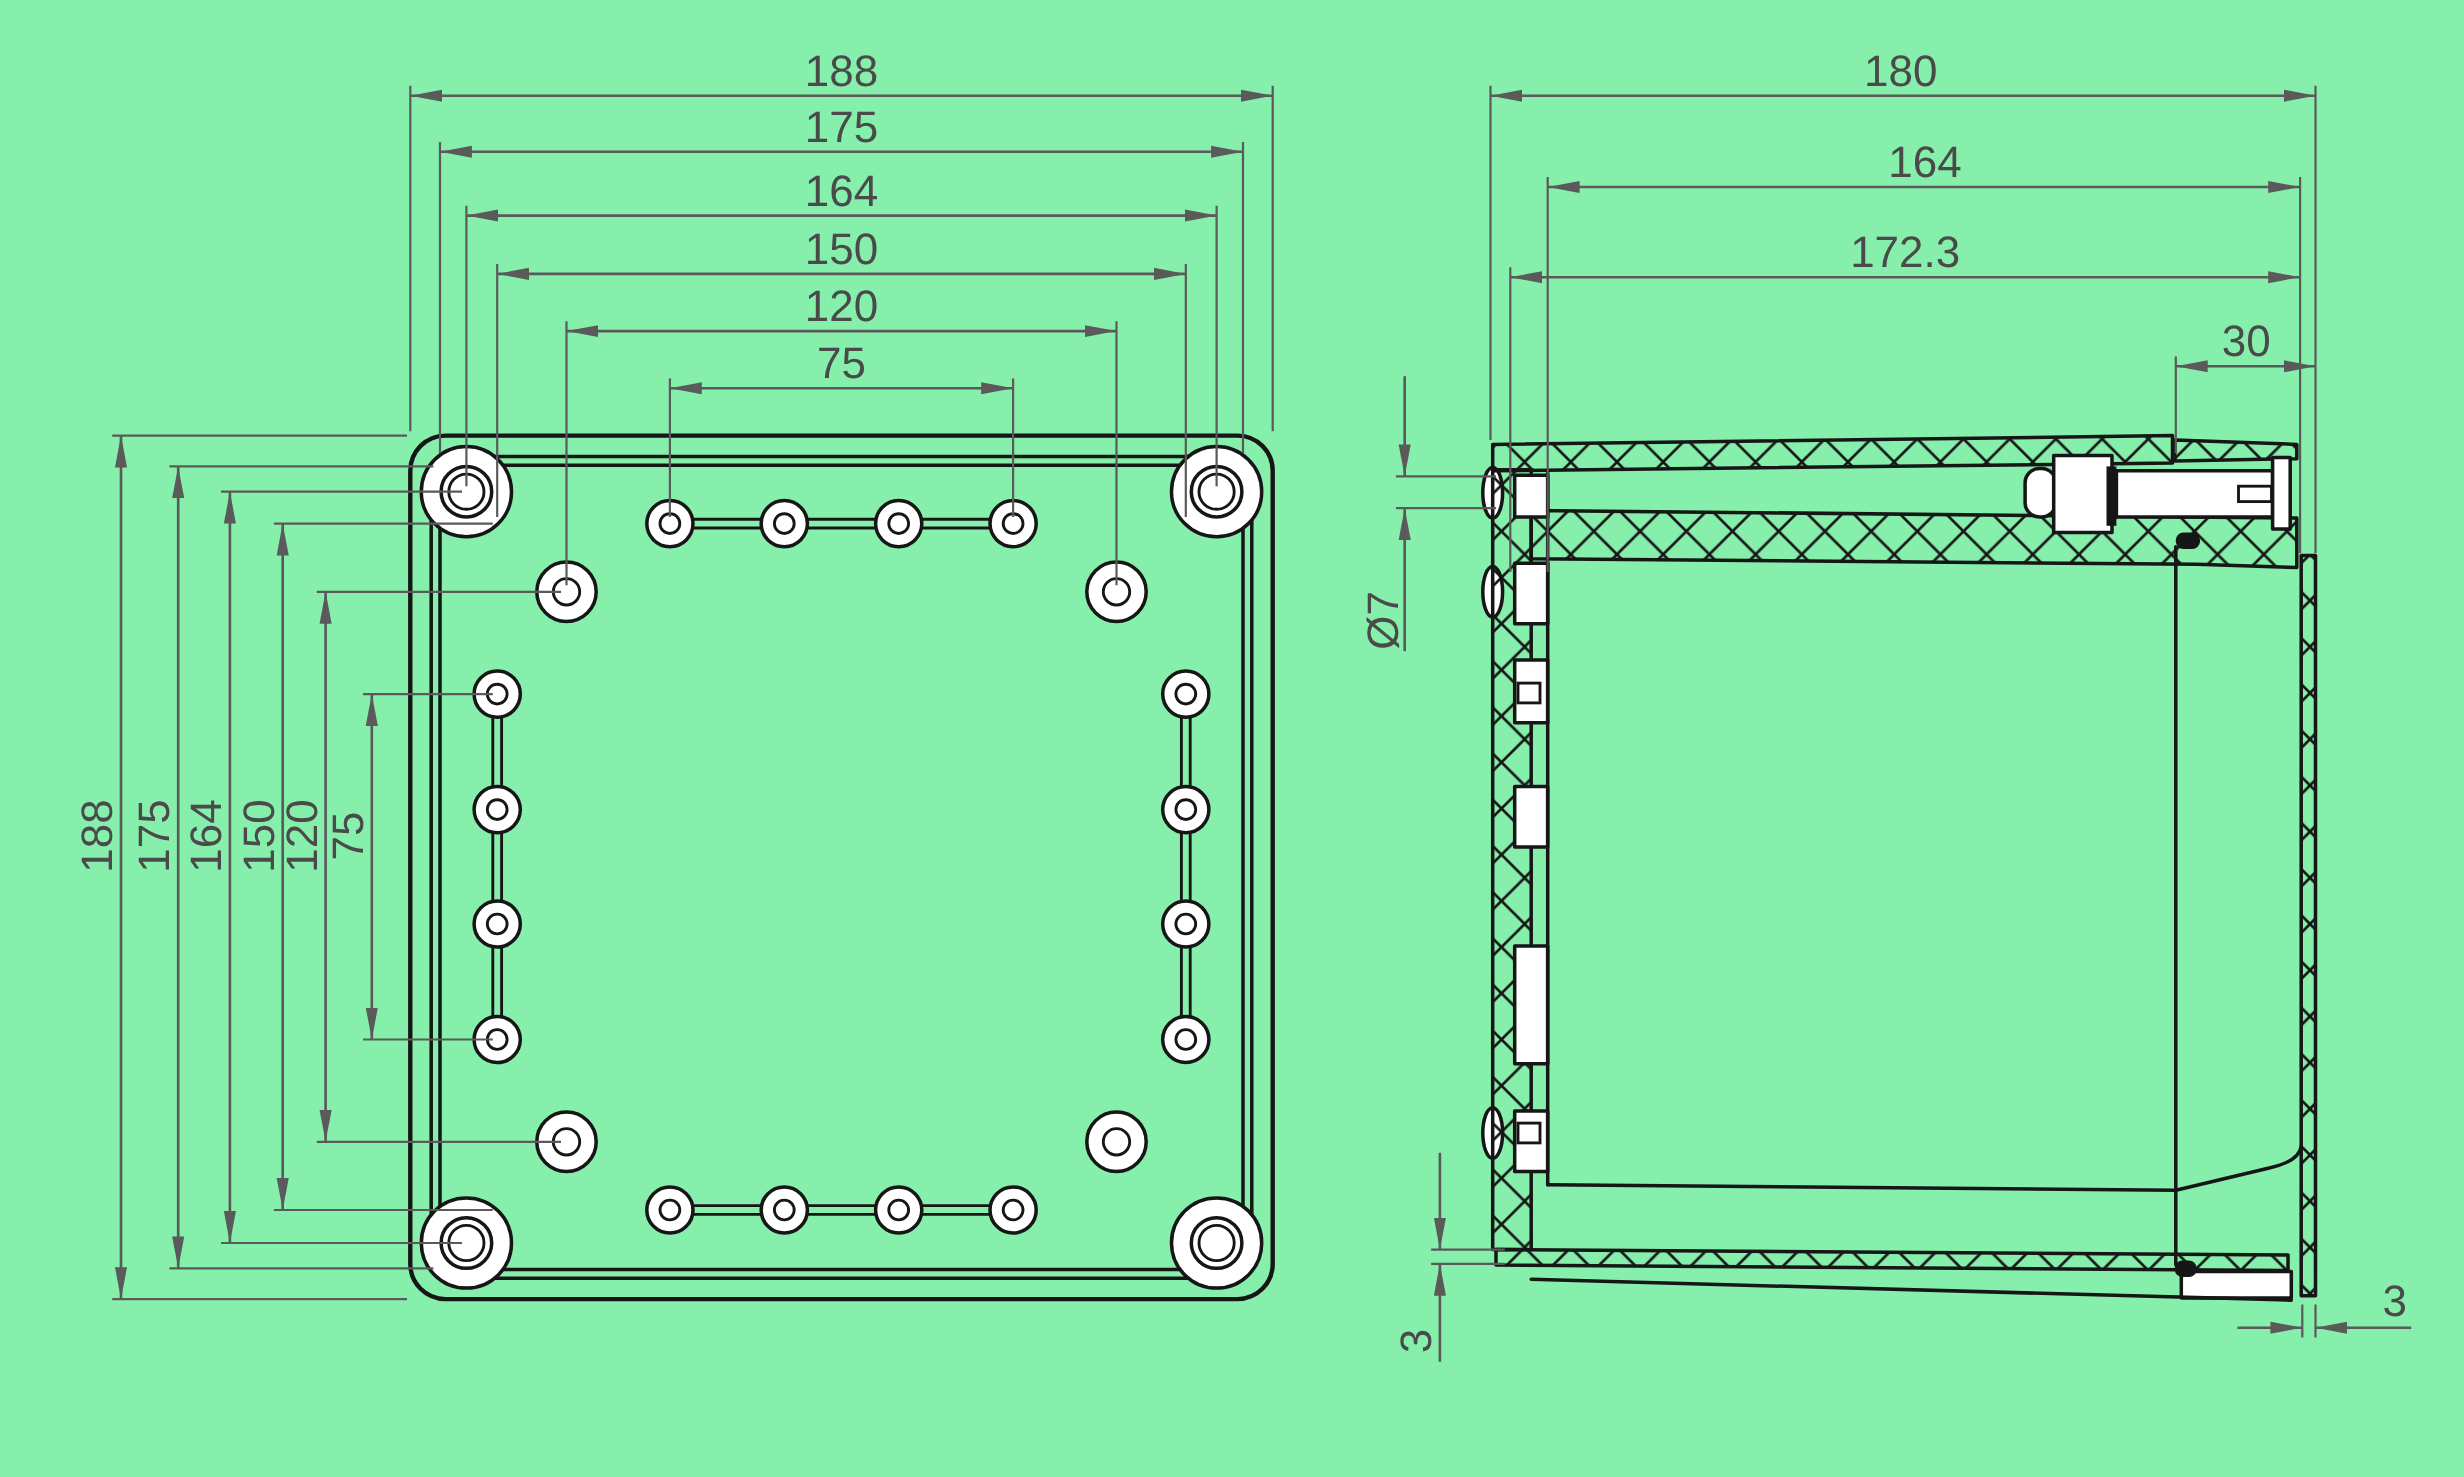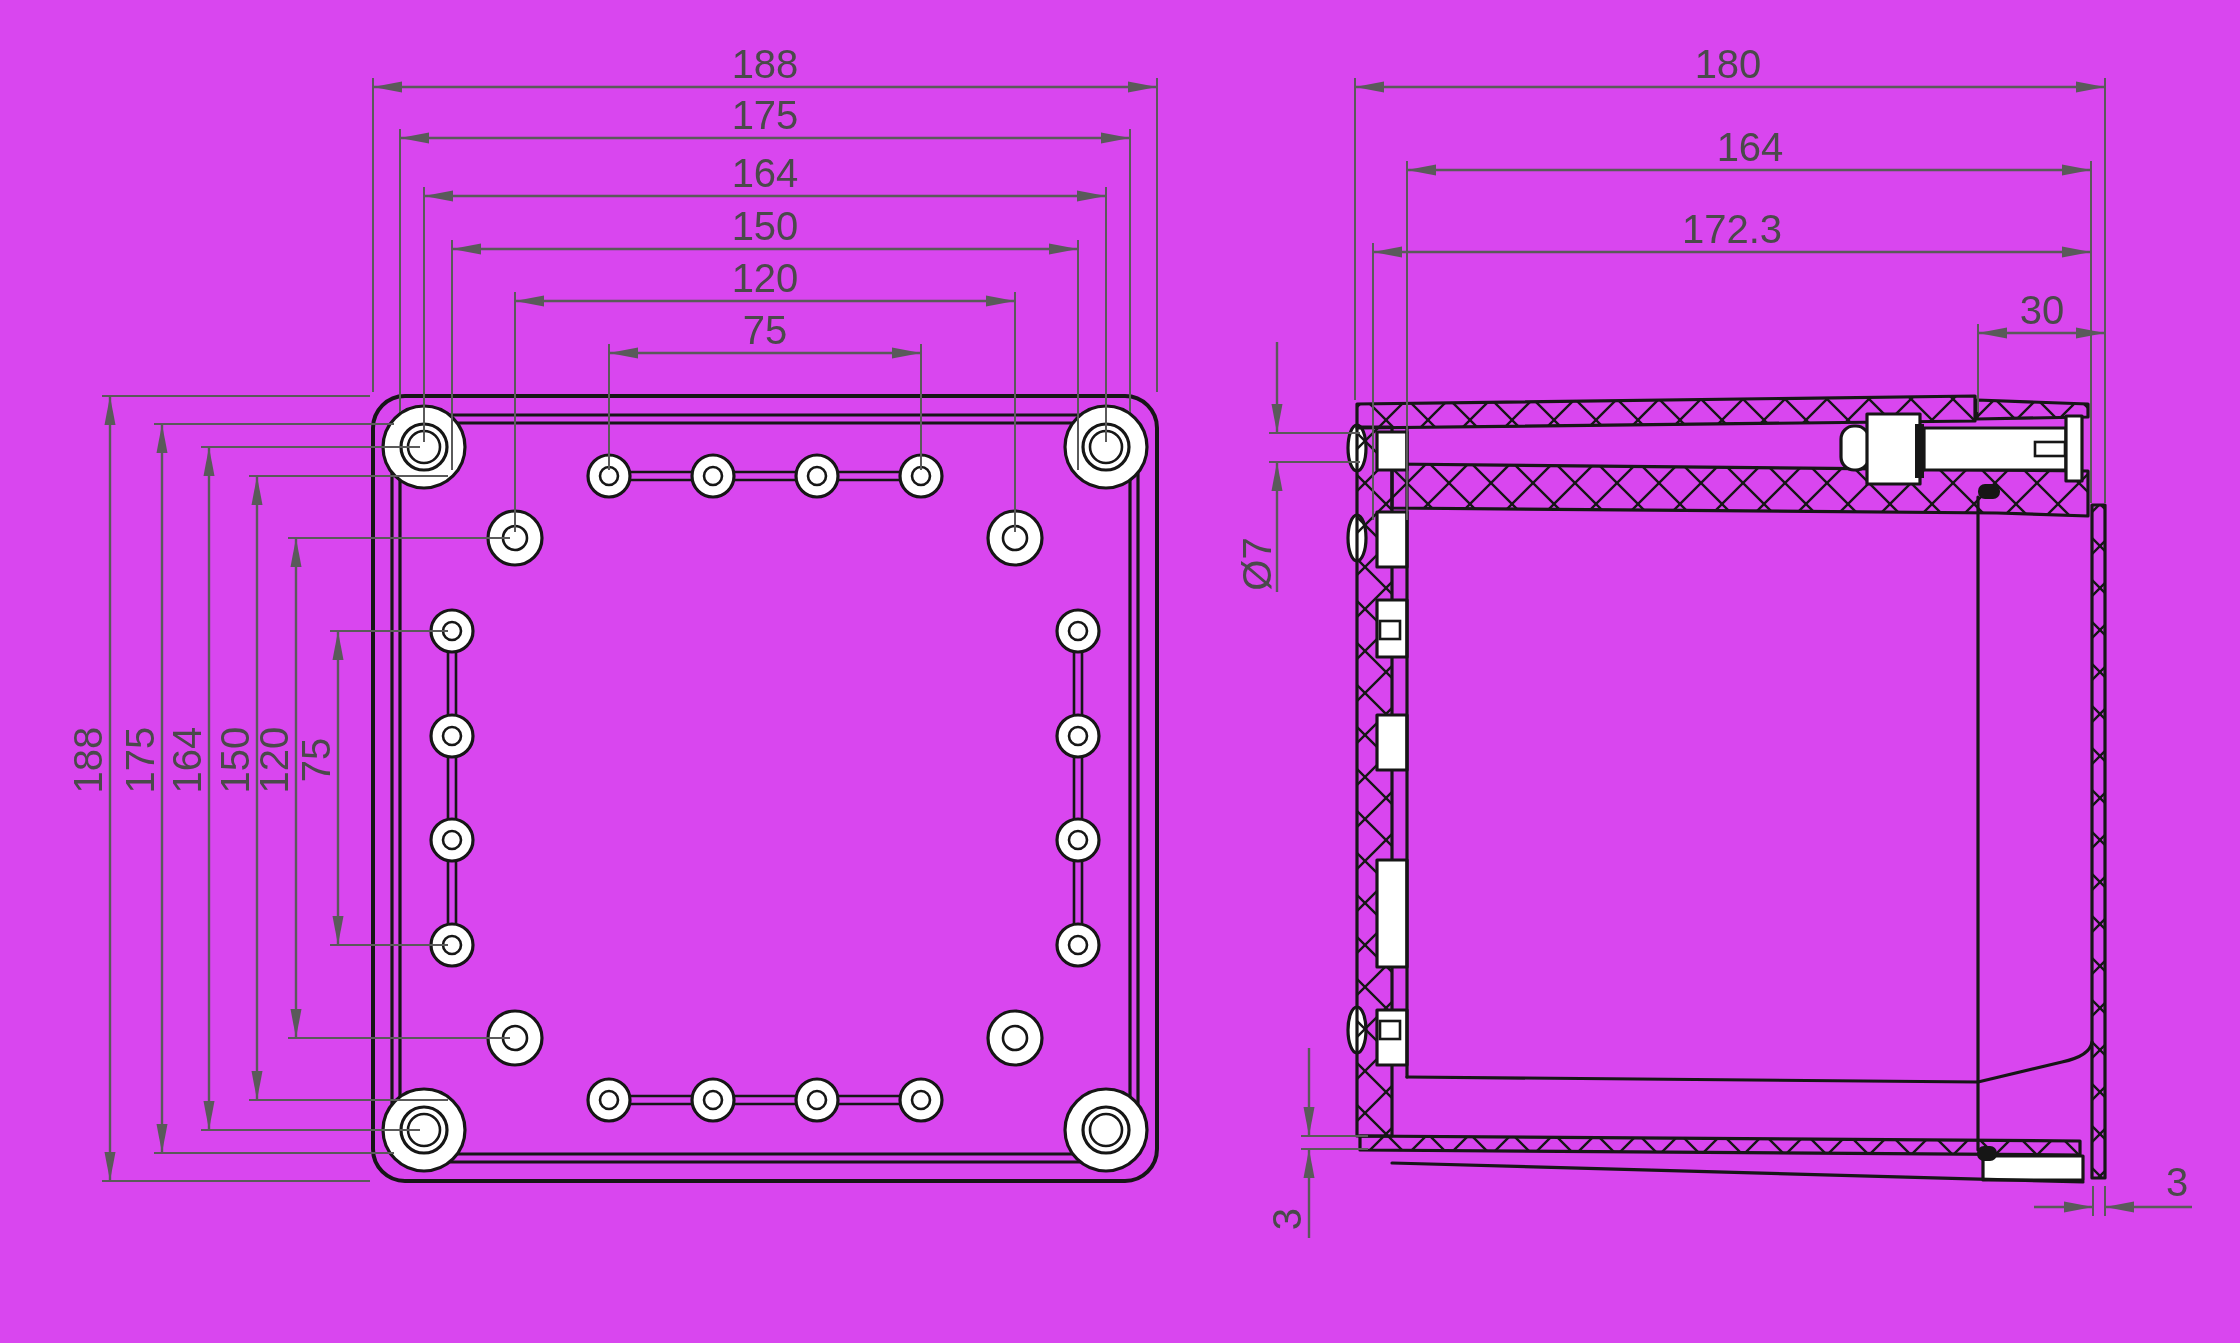--- a/index.html
+++ b/index.html
@@ -1,16 +1,16 @@
 <!DOCTYPE html>
 <html><head>
 <meta charset="utf-8">
 <style>
   html,body { margin:0; padding:0; background:#ffffff; }
-  .stage { position:relative; width:2240px; height:1343px; background:#d946ef; overflow:hidden; }
+  .stage { position:relative; width:2240px; height:1343px; background:#86efac; overflow:hidden; }
   svg { display:block; }
   .g   { stroke:#161616; fill:none; stroke-width:3.2; stroke-linejoin:round; stroke-linecap:round; }
   .g4  { stroke:#161616; fill:none; stroke-width:4; stroke-linejoin:round; }
   .g2  { stroke:#161616; fill:none; stroke-width:2.6; }
   .gf  { fill:#ffffff; }
   .blk { fill:#161616; stroke:none; }
   .xh  { fill:url(#xh); }
   .ext { stroke:#5a5a5a; stroke-width:2; fill:none; }
   .dim { stroke:#5a5a5a; stroke-width:2.4; fill:none; }
   .dt  { fill:#4a4a4a; font-family:"Liberation Sans", sans-serif; font-size:40px; }

